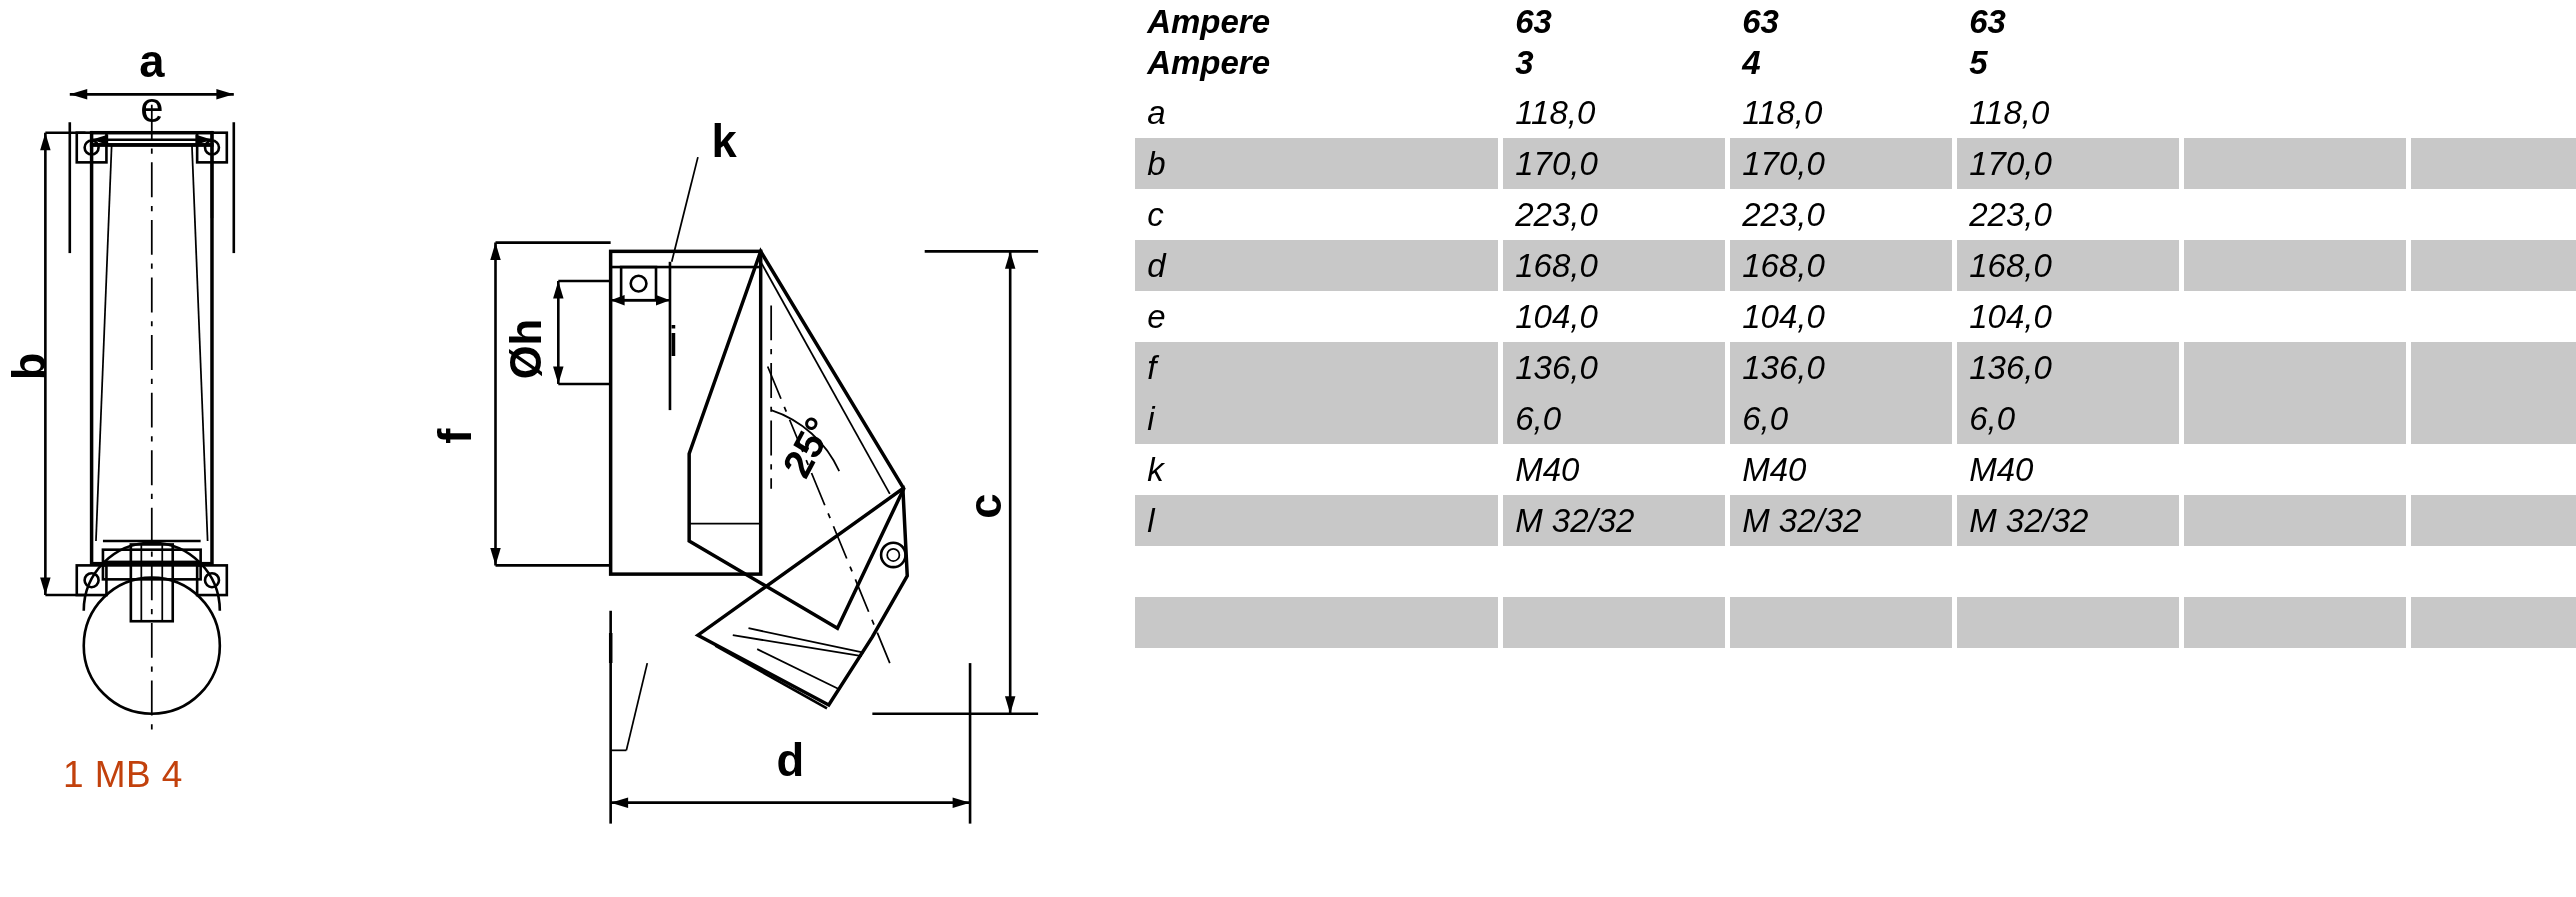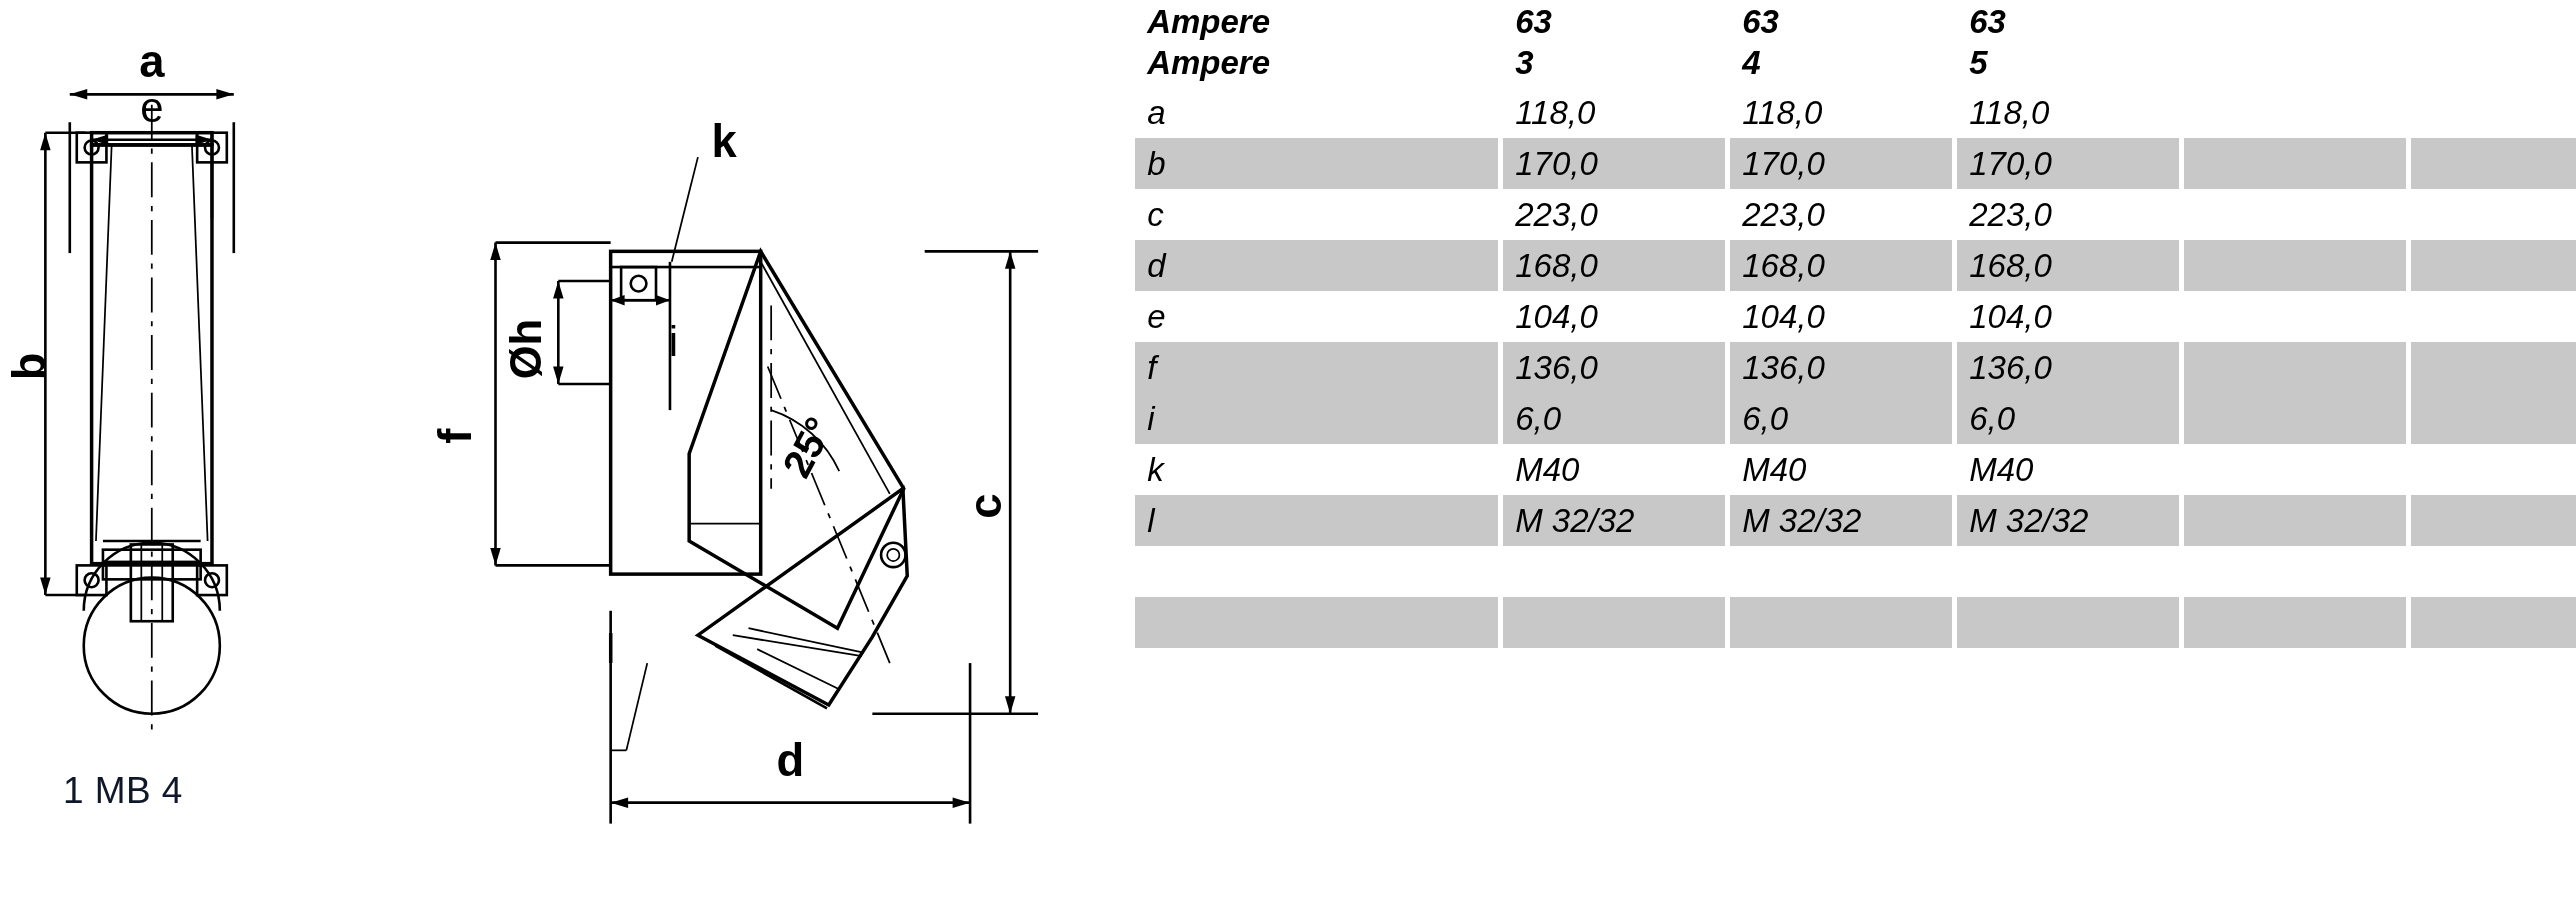--- a/index.html
+++ b/index.html
@@ -20,23 +20,23 @@
   #drawing {
     position: absolute;
     left: 0; top: 0;
     width: 1073px; height: 897px;
   }
   #drawing svg { display: block; }
 
   .part-label {
     position: absolute;
     left: 63px;
-    top: 770px;
+    top: 754px;
     font-size: 37px;
-    color: #0f172a;
+    color: #c2410c;
     letter-spacing: 0.4px;
     white-space: nowrap;
   }
 
   
   #table-wrap {
     position: absolute;
     left: 1135px;
     top: 0;
     width: 1503px;

